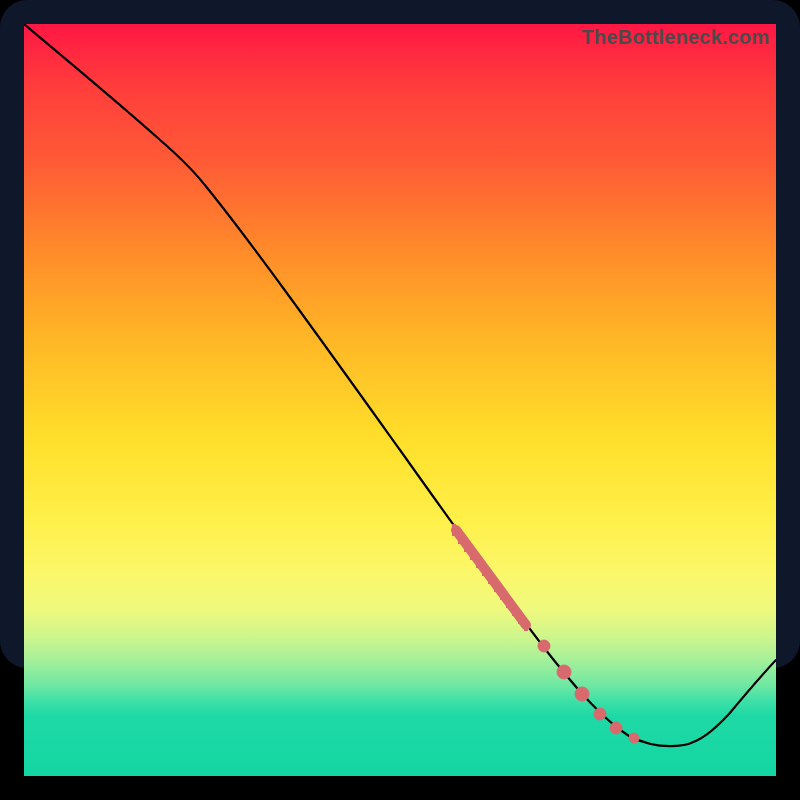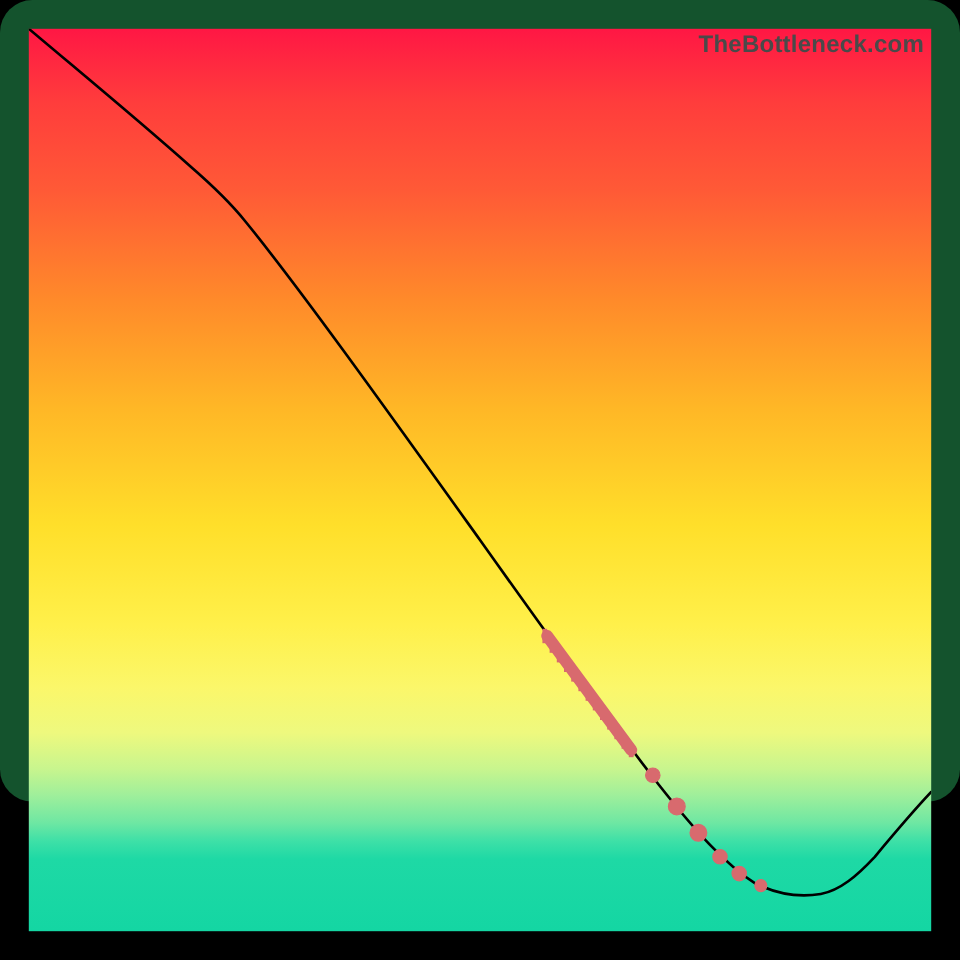--- a/index.html
+++ b/index.html
@@ -9,21 +9,21 @@
     width: 800px;
     height: 800px;
     overflow: hidden;
     font-family: Arial, Helvetica, sans-serif;
   }
   .frame {
     position: absolute;
     top: 0; left: 0;
     width: 800px;
     height: 668px;
-    background: #14532d;
+    background: #0f172a;
     border-radius: 27px;
   }
   .plot-area {
     position: absolute;
     left: 24px;
     top: 24px;
     width: 752px;
     height: 752px;
     overflow: hidden;
     background: linear-gradient(to bottom,

